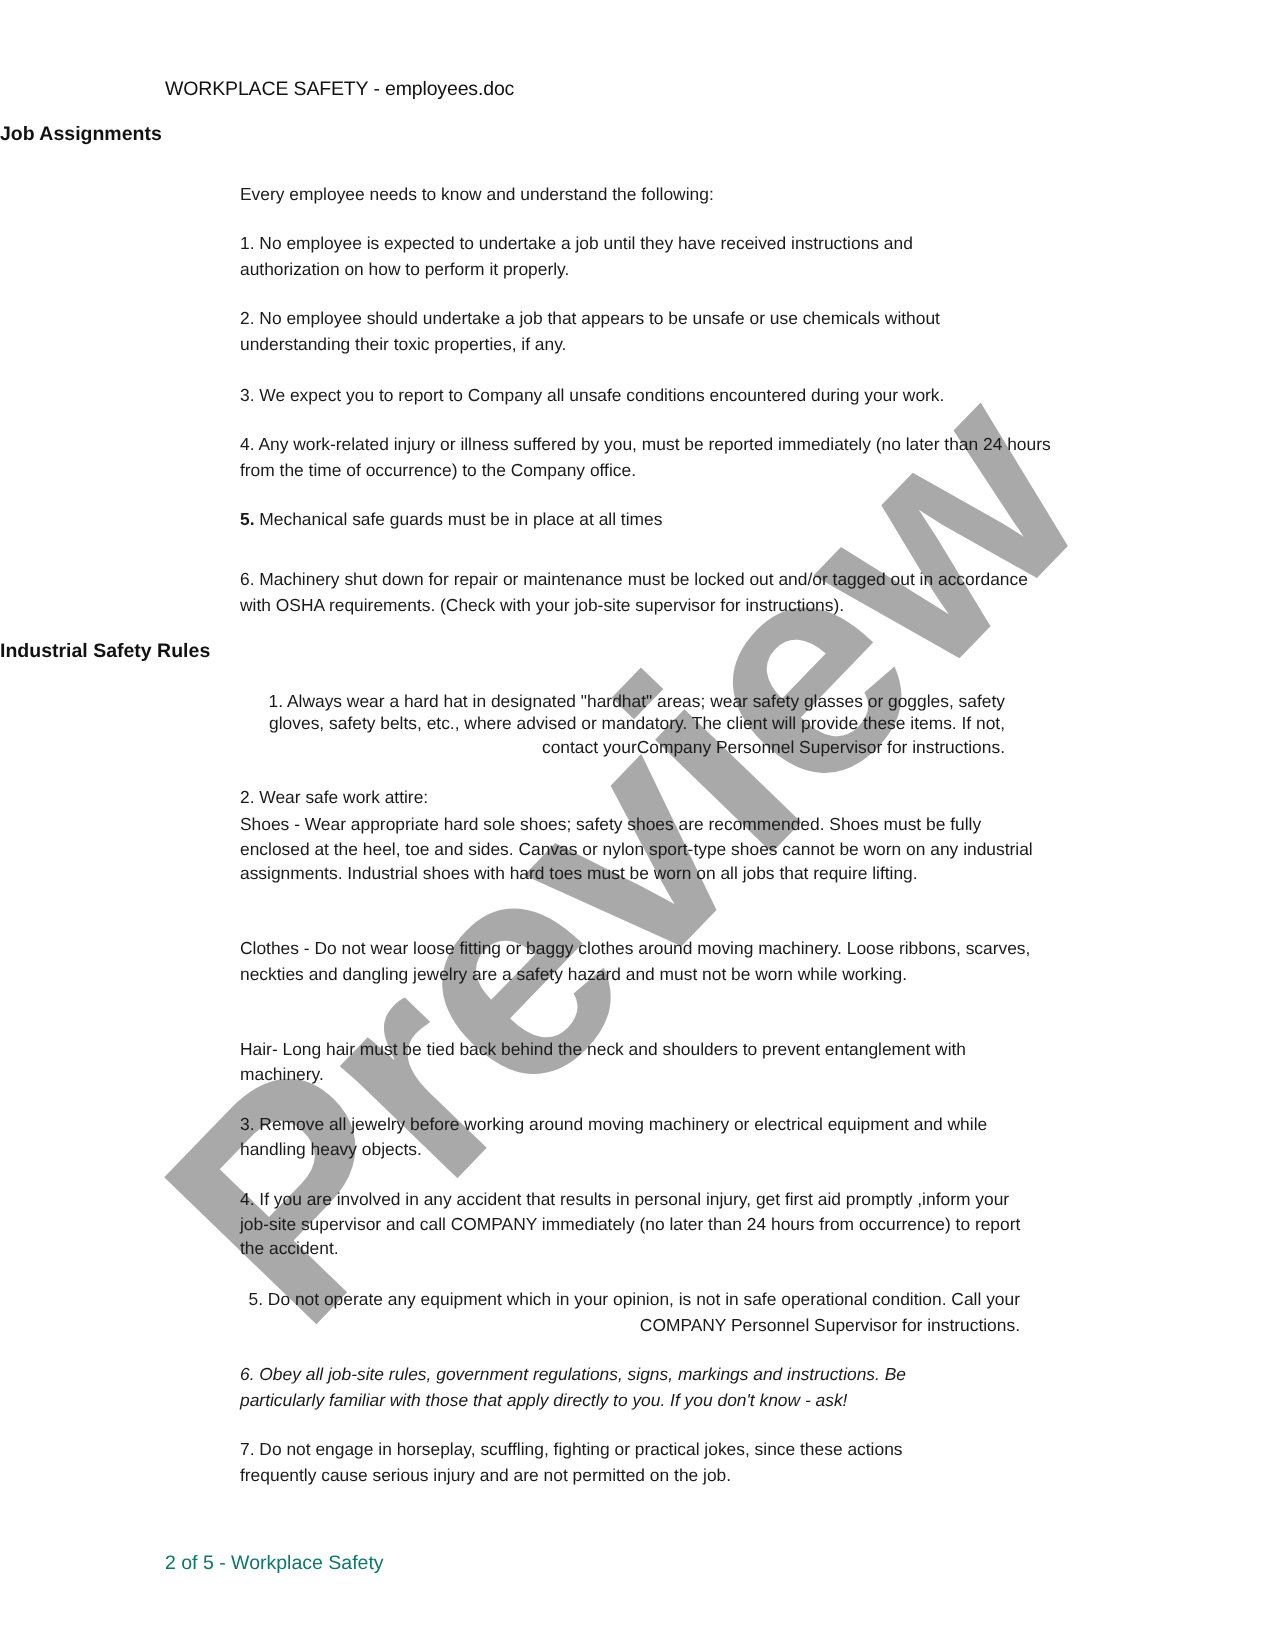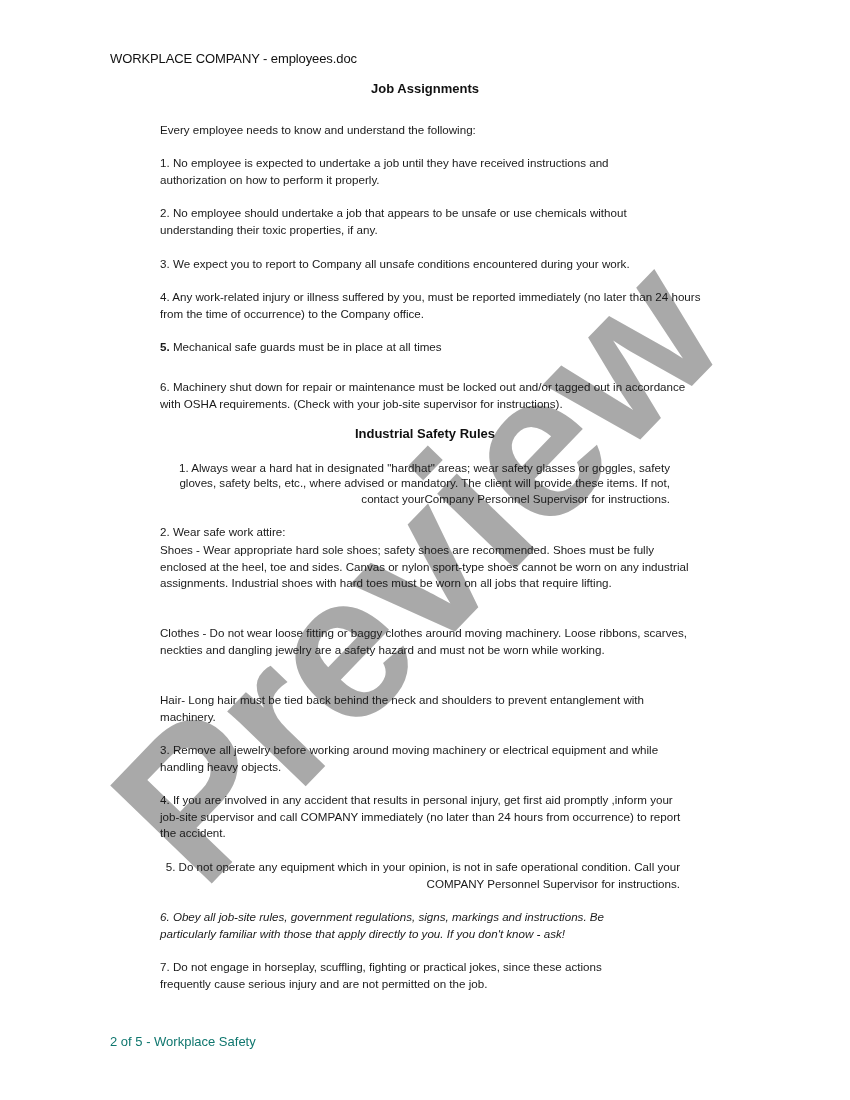--- a/index.html
+++ b/index.html
@@ -1,41 +1,41 @@
 <!DOCTYPE html>
 <html><head>
 <meta charset="utf-8">
 <style>
   html, body { margin: 0; padding: 0; background: #ffffff; }
   body { width: 850px; height: 1100px; position: relative; overflow: hidden;
          font-family: "Liberation Sans", "DejaVu Sans", sans-serif; color: #1a1a1a; }
   .page { position: absolute; left: 0; top: 0; width: 850px; height: 1100px; background: #fff; }
   .running-header { position: absolute; left: 110px; top: 51px; font-size: 13px; letter-spacing: -0.1px; color: #111; }
   .running-footer { position: absolute; left: 110px; top: 1034px; font-size: 13px; color: #0f766e; }
-  .heading { position: absolute; left: 0; width: 850px; text-align: center; font-weight: bold; font-size: 13px; color: #111; }
+  .heading { position: absolute; left: 0; width: 850px; font-weight: bold; font-size: 13px; color: #111; }
   .heading.h1 { top: 81px; left: 0; padding-left: 0; }
   .heading.h2 { top: 426px; }
   .body { position: absolute; left: 160px; width: 545px; font-size: 11.6px; line-height: 16.6px; color: #1a1a1a; }
   .p { margin: 0; }
   .p .num-bold { font-weight: bold; }
   .watermark { position: absolute; left: 415px; top: 570px; transform: translate(-50%, -50%) rotate(-46deg);
                font-family: "Liberation Sans", "DejaVu Sans", sans-serif; font-weight: bold; font-size: 205px;
                color: rgba(150,150,150,0.82); white-space: nowrap; letter-spacing: -2px; pointer-events: none;
                line-height: 1; z-index: 1; }
   .text-layer { position: relative; z-index: 2; }
 </style>
 </head>
 <body>
 
 <div class="page">
 
   <div class="watermark">Preview</div>
 
   <div class="text-layer">
-    <div class="running-header">WORKPLACE COMPANY - employees.doc</div>
+    <div class="running-header">WORKPLACE SAFETY - employees.doc</div>
 
     <div class="heading h1">Job Assignments</div>
 
     <div class="body" style="top:122px;">
       <p class="p">Every employee needs to know and understand the following:</p>
     </div>
 
     <div class="body" style="top:155px; width:500px;">
       <p class="p"><span>1.</span><span> No employee is expected to undertake a job until they have received instructions and authorization on how to perform it properly.</span></p>
     </div>

